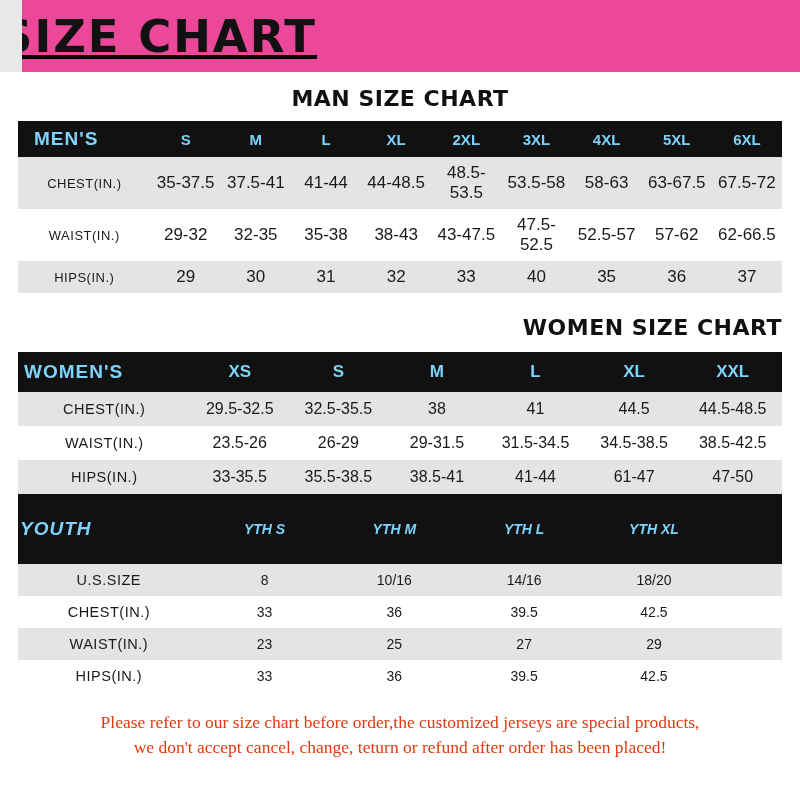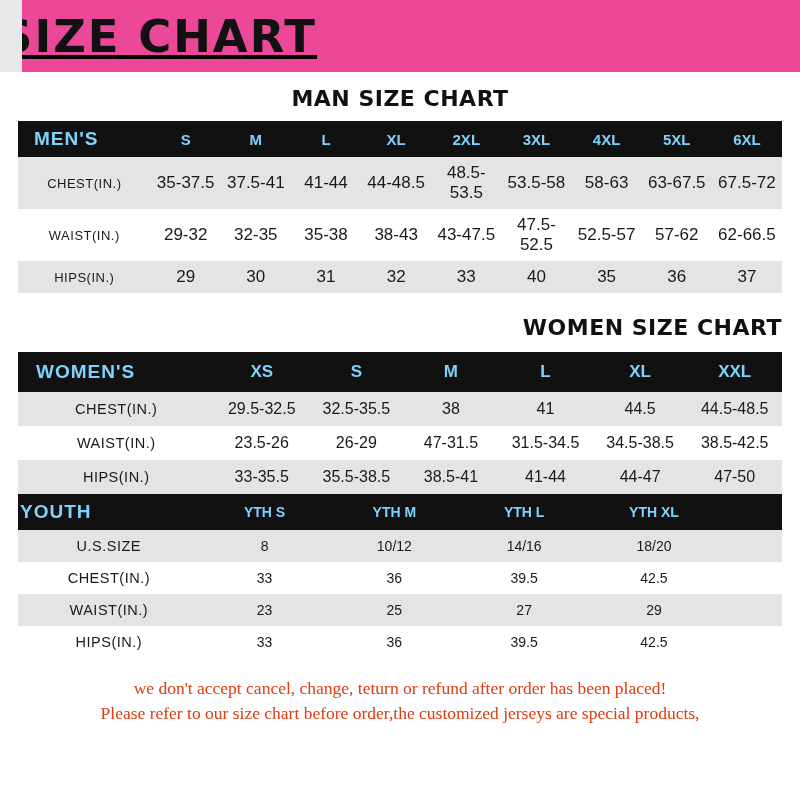--- a/index.html
+++ b/index.html
@@ -102,29 +102,29 @@
   #men-table thead th.corner { font-size: 19px; }
   #men-table thead th { font-size: 15px; }
   #men-table tbody td { font-size: 17px; }
   #men-table td.rowlabel { font-size: 13px; }
 
   
   #women-table thead th.corner { font-size: 19px; }
   #women-table thead th { font-size: 17px; }
   #women-table tbody td { font-size: 16px; }
   #women-table td.rowlabel { font-size: 14.5px; }
-  #women-table thead th { padding: 9px 18px; }
+  #women-table thead th { padding: 9px 6px; }
   #women-table tbody td { padding: 8px 2px; }
 
   
   #youth-table thead th.corner { font-size: 19px; }
   #youth-table thead th { font-size: 14px; }
   #youth-table tbody td { font-size: 14px; }
   #youth-table td.rowlabel { font-size: 14.5px; }
-  #youth-table thead th { padding: 7px 2px; }
+  #youth-table thead th { padding: 24px 2px; font-style: italic; }
   #youth-table tbody td { padding: 8px 2px; }
 
   .notice {
     margin: 18px 0 0 0;
     padding: 0 16px;
     text-align: center;
     color: #e03a10;
     font-family: "Liberation Serif", serif;
     font-size: 17.5px;
     line-height: 1.45;
@@ -219,53 +219,53 @@
           <td>32.5-35.5</td>
           <td>38</td>
           <td>41</td>
           <td>44.5</td>
           <td>44.5-48.5</td>
         </tr>
         <tr class="white">
           <td class="rowlabel">WAIST(IN.)</td>
           <td>23.5-26</td>
           <td>26-29</td>
-          <td>47-31.5</td>
+          <td>29-31.5</td>
           <td>31.5-34.5</td>
           <td>34.5-38.5</td>
           <td>38.5-42.5</td>
         </tr>
         <tr class="light">
           <td class="rowlabel">HIPS(IN.)</td>
           <td>33-35.5</td>
           <td>35.5-38.5</td>
           <td>38.5-41</td>
           <td>41-44</td>
-          <td>44-47</td>
+          <td>61-47</td>
           <td>47-50</td>
         </tr>
       </tbody>
     </table>
 
     <table class="size-table" id="youth-table">
       <thead>
         <tr>
           <th class="corner" style="width:24%">YOUTH</th>
           <th style="width:17%">YTH S</th>
           <th style="width:17%">YTH M</th>
           <th style="width:17%">YTH L</th>
           <th style="width:17%">YTH XL</th>
           <th style="width:8%"></th>
         </tr>
       </thead>
       <tbody>
         <tr class="light">
           <td class="rowlabel">U.S.SIZE</td>
           <td>8</td>
-          <td>10/12</td>
+          <td>10/16</td>
           <td>14/16</td>
           <td>18/20</td>
           <td></td>
         </tr>
         <tr class="white">
           <td class="rowlabel">CHEST(IN.)</td>
           <td>33</td>
           <td>36</td>
           <td>39.5</td>
           <td>42.5</td>
@@ -284,18 +284,18 @@
           <td>33</td>
           <td>36</td>
           <td>39.5</td>
           <td>42.5</td>
           <td></td>
         </tr>
       </tbody>
     </table>
 
     <div class="notice">
+      <div>Please refer to our size chart before order,the customized jerseys are special products,</div>
       <div>we don't accept cancel, change, teturn or refund after order has been placed!</div>
-      <div>Please refer to our size chart before order,the customized jerseys are special products,</div>
     </div>
 
   </div>
 </div>
 
 </body></html>

